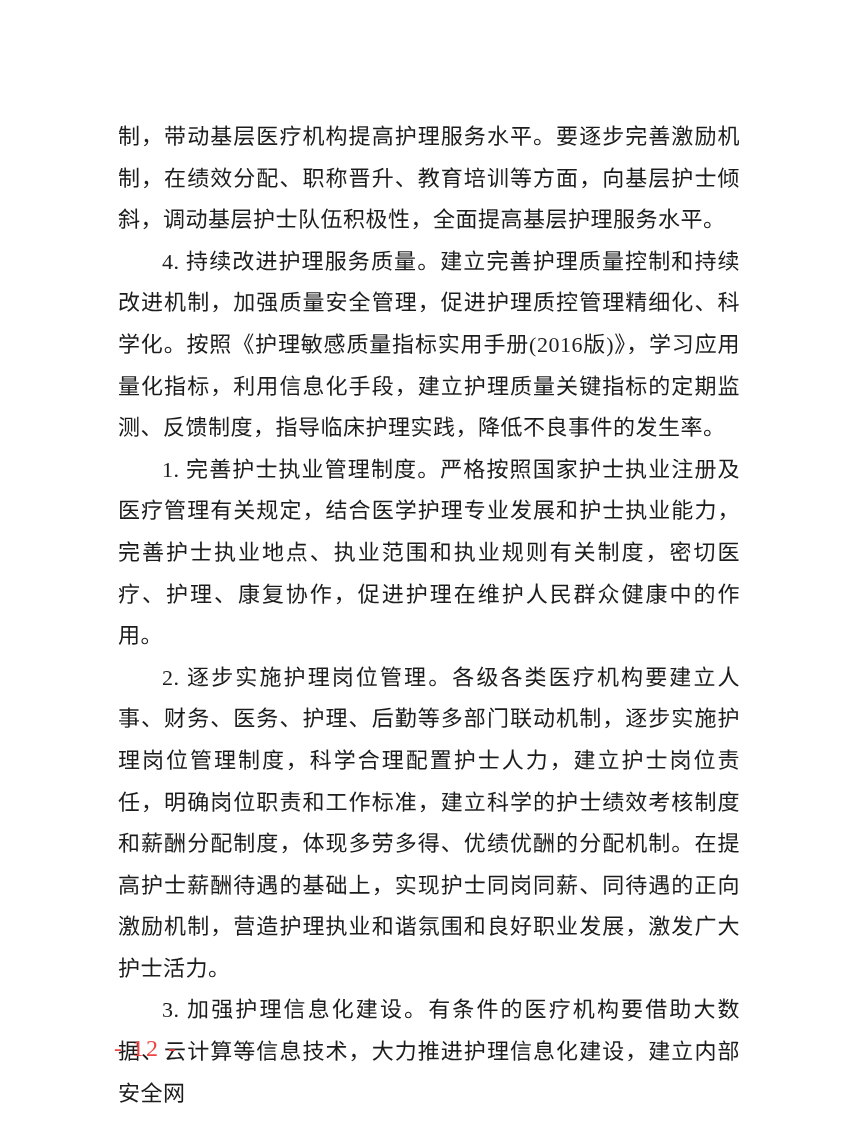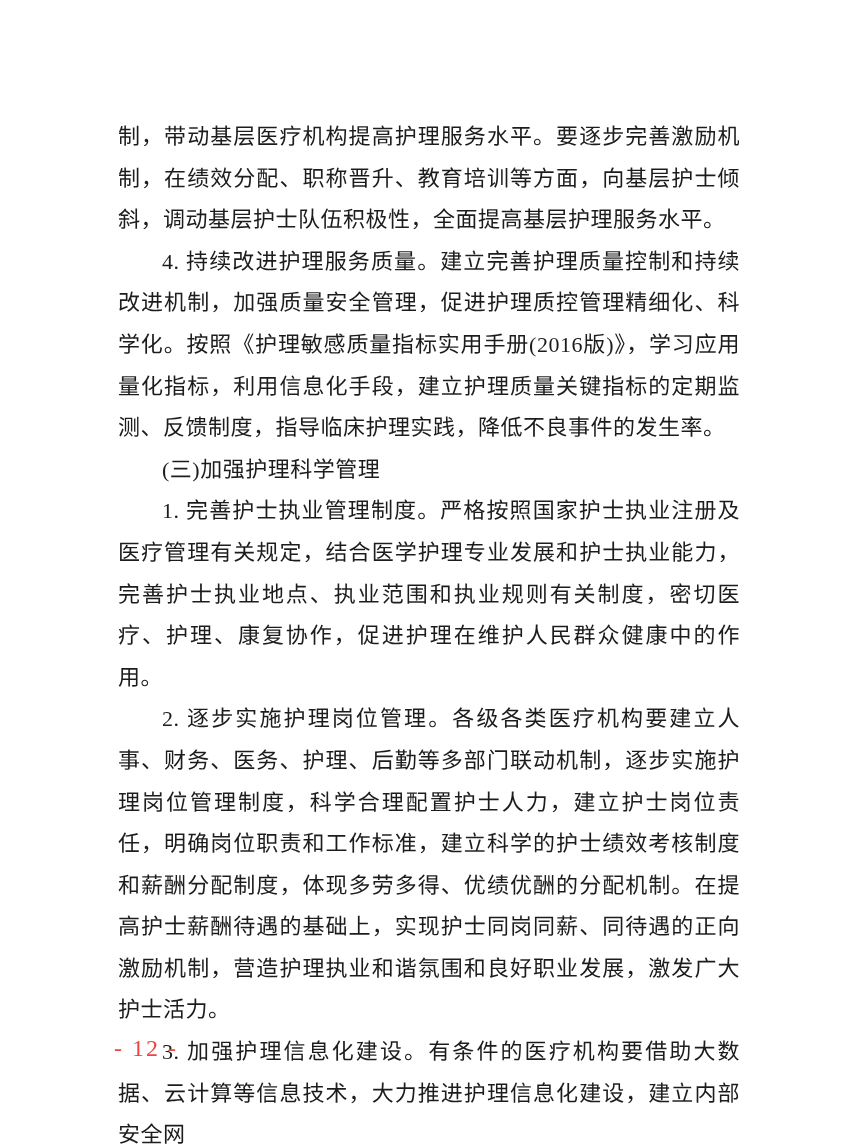--- a/index.html
+++ b/index.html
@@ -52,19 +52,18 @@
     font-family: "Liberation Serif", "DejaVu Serif", serif;
   }
 </style>
 </head>
 <body>
 
 <div class="page">
   <div class="content">
     <p>制，带动基层医疗机构提高护理服务水平。要逐步完善激励机制，在绩效分配、职称晋升、教育培训等方面，向基层护士倾斜，调动基层护士队伍积极性，全面提高基层护理服务水平。</p>
     <p class="indent">4. 持续改进护理服务质量。建立完善护理质量控制和持续改进机制，加强质量安全管理，促进护理质控管理精细化、科学化。按照《护理敏感质量指标实用手册(2016版)》，学习应用量化指标，利用信息化手段，建立护理质量关键指标的定期监测、反馈制度，指导临床护理实践，降低不良事件的发生率。</p>
-    <p class="indent">(三)加强护理科学管理</p>
     <p class="indent">1. 完善护士执业管理制度。严格按照国家护士执业注册及医疗管理有关规定，结合医学护理专业发展和护士执业能力，完善护士执业地点、执业范围和执业规则有关制度，密切医疗、护理、康复协作，促进护理在维护人民群众健康中的作用。</p>
     <p class="indent">2. 逐步实施护理岗位管理。各级各类医疗机构要建立人事、财务、医务、护理、后勤等多部门联动机制，逐步实施护理岗位管理制度，科学合理配置护士人力，建立护士岗位责任，明确岗位职责和工作标准，建立科学的护士绩效考核制度和薪酬分配制度，体现多劳多得、优绩优酬的分配机制。在提高护士薪酬待遇的基础上，实现护士同岗同薪、同待遇的正向激励机制，营造护理执业和谐氛围和良好职业发展，激发广大护士活力。</p>
     <p class="indent">3. 加强护理信息化建设。有条件的医疗机构要借助大数据、云计算等信息技术，大力推进护理信息化建设，建立内部安全网</p>
   </div>
   <div class="page-number">- 12 -</div>
 </div>
 
 </body></html>

